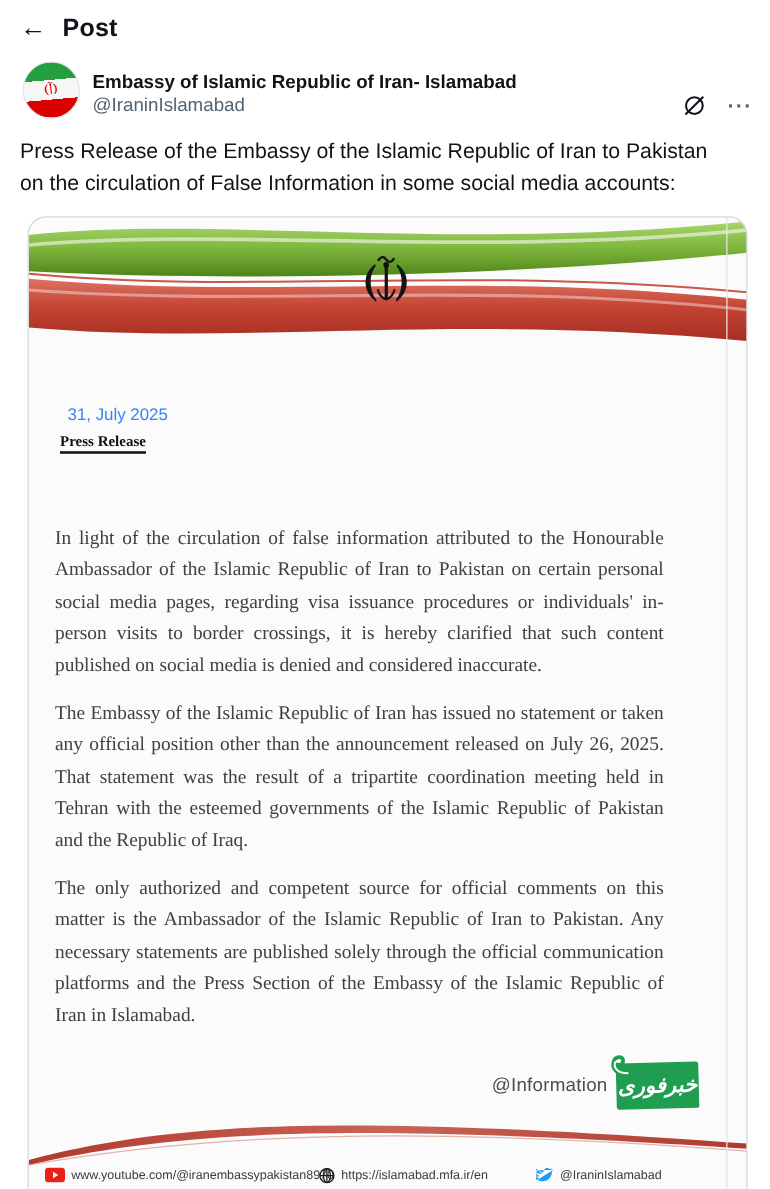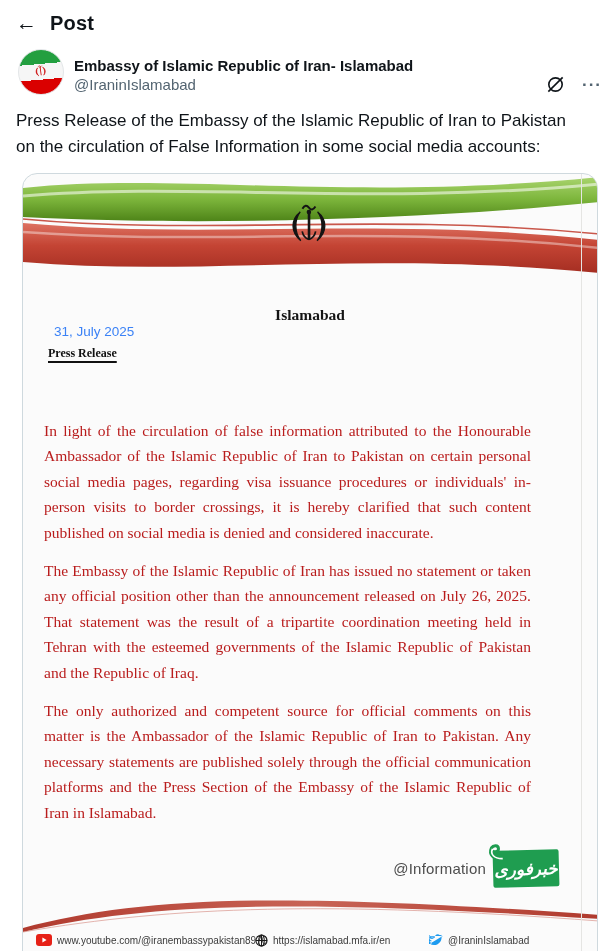--- a/index.html
+++ b/index.html
@@ -43,21 +43,21 @@
     font-family:"Liberation Serif","DejaVu Serif",serif; font-weight:700; font-size:15.5px; color:#141414; }
   .org1 { top:104px; }
   .org2 { top:132px; }
 
   .doc-date { position:absolute; top:150px; left:31px; font-size:13.5px; color:#3b82f6; }
   .doc-heading { position:absolute; top:172px; left:25px;
     font-family:"Liberation Serif","DejaVu Serif",serif; font-weight:700; font-size:12px; color:#111;
     text-decoration:underline; text-underline-offset:4px; text-decoration-thickness:1.5px; }
 
   .doc-body { position:absolute; top:244px; left:21px; width:487px;
-    font-family:"Liberation Serif","DejaVu Serif",serif; font-size:15.5px; color:#b91c1c;
+    font-family:"Liberation Serif","DejaVu Serif",serif; font-size:15.5px; color:#404040;
     line-height:25.4px; text-align:justify; }
   .doc-body p { margin-bottom:13px; }
 
   .watermark { position:absolute; top:676px; right:38px; display:flex; align-items:center; gap:7px; }
   .watermark-handle { font-size:15px; color:#4d4d4d; letter-spacing:.2px; }
   .watermark-logo { width:66px; height:37px; background:#1f9d50; border-radius:2px; position:relative;
     display:flex; align-items:center; justify-content:center; transform:rotate(-1.5deg); }
   .watermark-logo .fa { color:#fff; font-size:17px; font-weight:700; font-style:italic;
     font-family:"DejaVu Sans",sans-serif; direction:rtl; }
   .watermark-logo svg { position:absolute; left:-8px; top:-7px; }
@@ -137,21 +137,20 @@
         <rect x="21.9" y="10" width="2.4" height="24.5" stroke="none"></rect>
         <circle cx="23" cy="9" r="2.1" stroke="none"></circle>
         <path d="M23,34.5 C20,33.5 17.5,30.5 16.8,27" fill="none" stroke-width="1.6"></path>
         <path d="M23,34.5 C26,33.5 28.5,30.5 29.2,27" fill="none" stroke-width="1.6"></path>
         <path d="M15,9 C6,16 6,28 15.5,35.5 C9.5,28 9.5,16 15,9 Z" stroke-width="1.2"></path>
         <path d="M31,9 C40,16 40,28 30.5,35.5 C36.5,28 36.5,16 31,9 Z" stroke-width="1.2"></path>
       </g>
     </svg>
   </div>
 
-  <div class="doc-org org2">Islamabad</div>
 
   <div class="doc-date">31, July 2025</div>
   <div class="doc-heading">Press Release</div>
 
   <div class="doc-body">
     <p>In light of the circulation of false information attributed to the Honourable Ambassador of the Islamic Republic of Iran to Pakistan on certain personal social media pages, regarding visa issuance procedures or individuals' in-person visits to border crossings, it is hereby clarified that such content published on social media is denied and considered inaccurate.</p>
     <p>The Embassy of the Islamic Republic of Iran has issued no statement or taken any official position other than the announcement released on July 26, 2025. That statement was the result of a tripartite coordination meeting held in Tehran with the esteemed governments of the Islamic Republic of Pakistan and the Republic of Iraq.</p>
     <p>The only authorized and competent source for official comments on this matter is the Ambassador of the Islamic Republic of Iran to Pakistan. Any necessary statements are published solely through the official communication platforms and the Press Section of the Embassy of the Islamic Republic of Iran in Islamabad.</p>
   </div>
 

